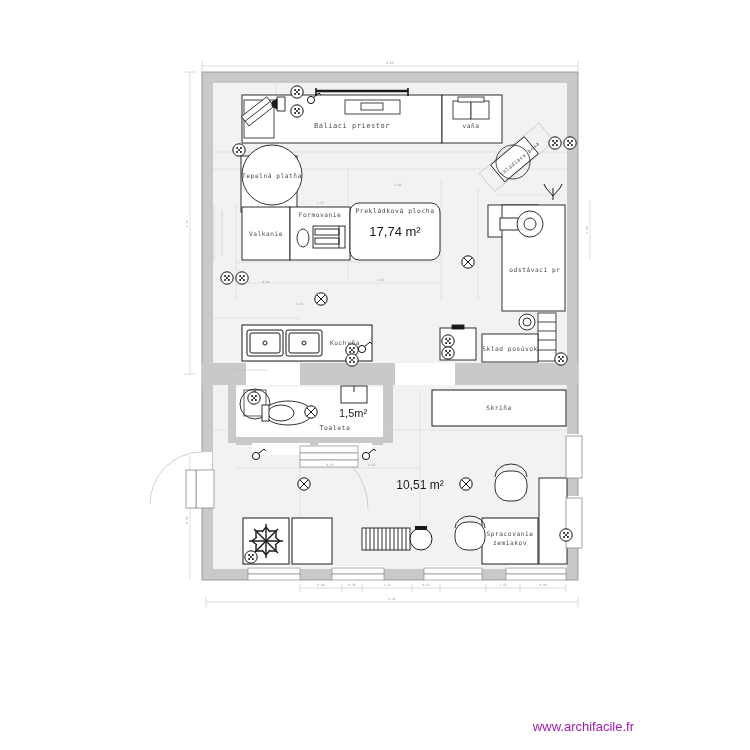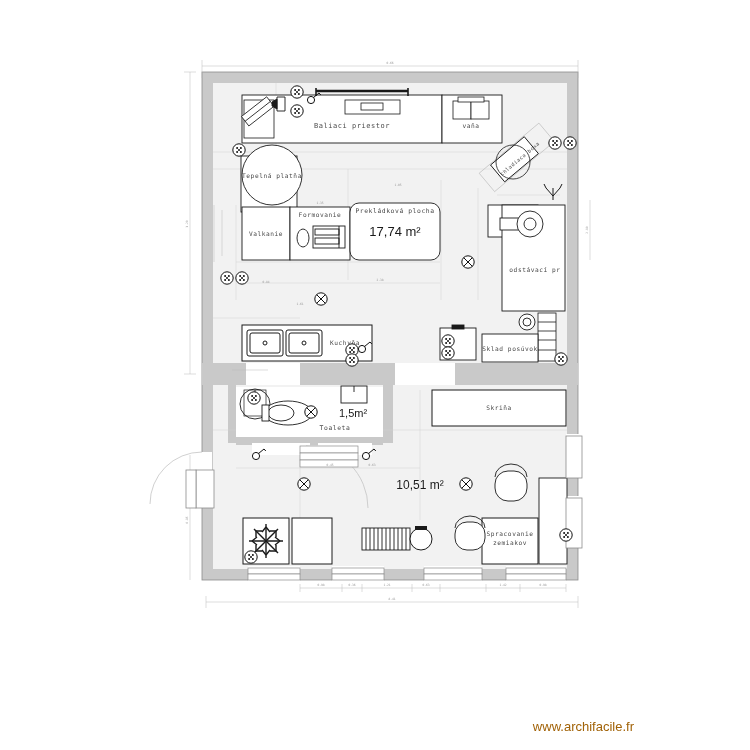--- a/index.html
+++ b/index.html
@@ -1,21 +1,21 @@
 <!DOCTYPE html>
 <html><head>
 <meta charset="utf-8">
 <style>
   html,body{margin:0;padding:0;background:#ffffff;}
   body{width:750px;height:750px;overflow:hidden;
        font-family:"DejaVu Sans Mono",monospace;}
   #stage{position:relative;width:642px;height:750px;background:#fff;}
   svg{display:block;}
   .wm{position:absolute;right:8px;bottom:16px;
-      font-family:"Liberation Sans",sans-serif;font-size:13px;color:#a16207;}
+      font-family:"Liberation Sans",sans-serif;font-size:13px;color:#a21caf;}
   .rlabel{font-family:"DejaVu Sans Mono",monospace;font-size:6.2px;fill:#4a4a4a;
           letter-spacing:.55px;text-anchor:middle;}
   .areabig{font-family:"Liberation Sans",sans-serif;font-size:13px;fill:#1a1a1a;text-anchor:middle;}
   .areamid{font-family:"Liberation Sans",sans-serif;font-size:11px;fill:#1a1a1a;text-anchor:middle;}
   .dimtxt{font-family:"DejaVu Sans Mono",monospace;font-size:3px;fill:#9a9a9a;text-anchor:middle;}
 </style>
 </head>
 <body>
 
 <div id="stage">

